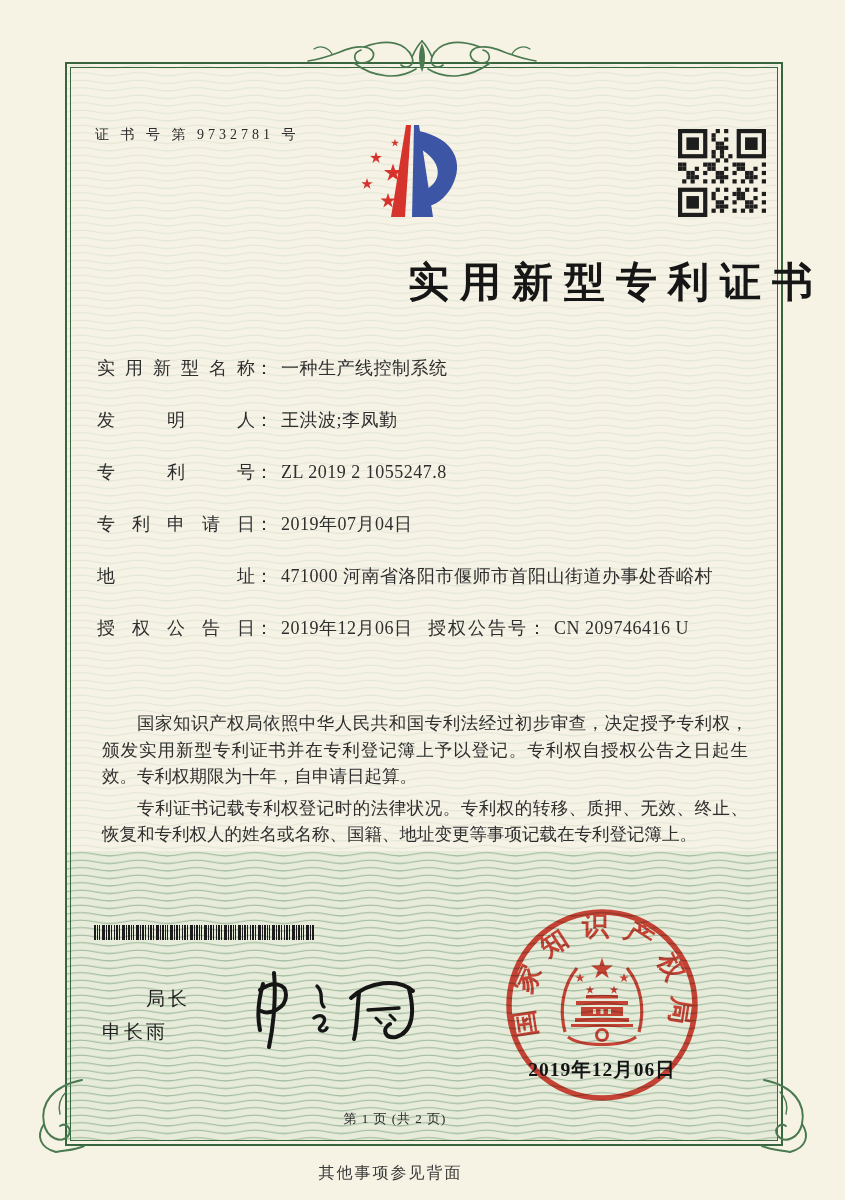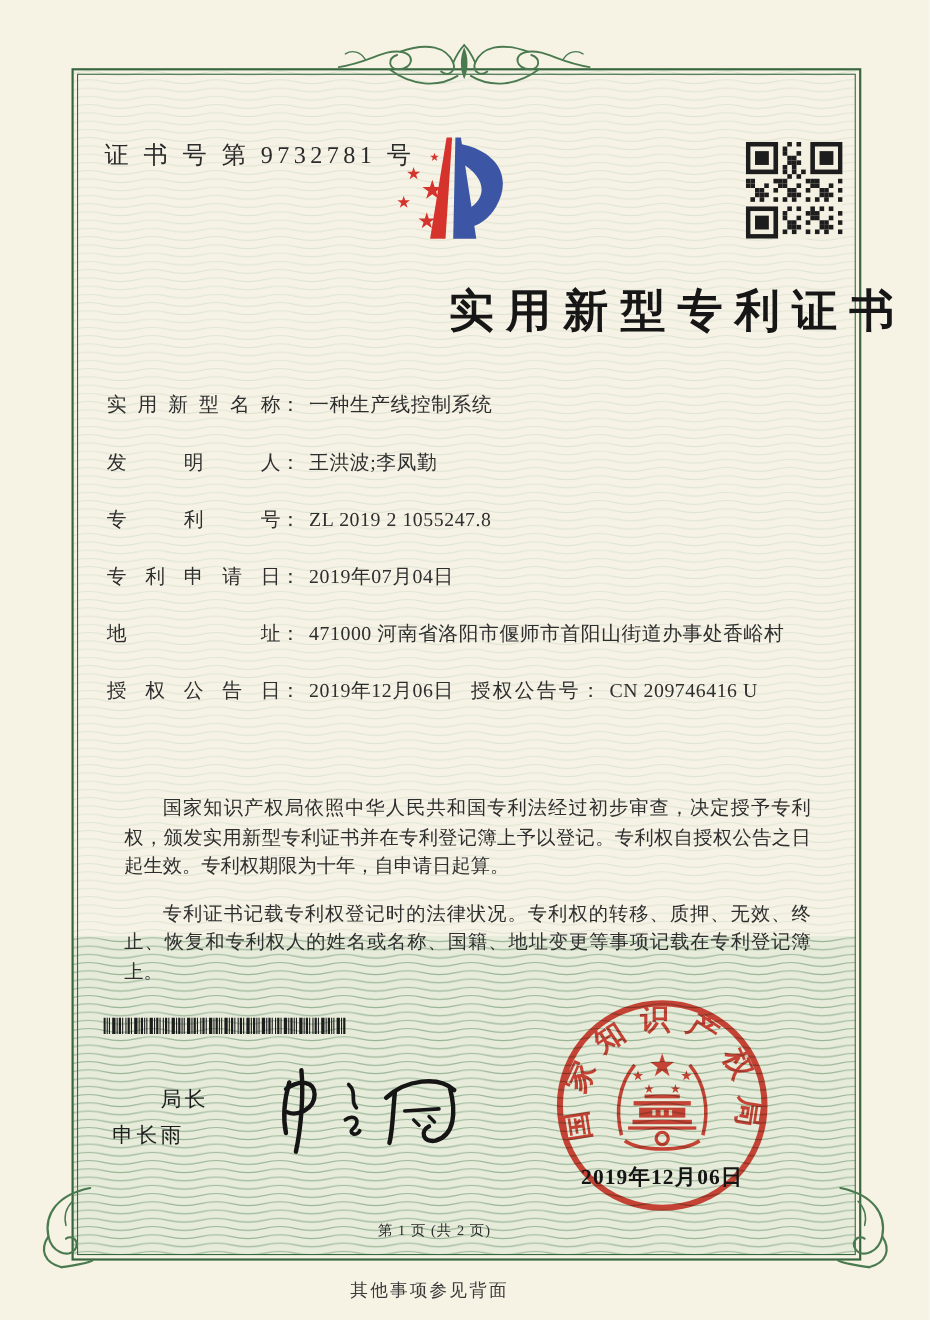--- a/index.html
+++ b/index.html
@@ -16,40 +16,40 @@
     border:2.5px solid #37663f;z-index:2;pointer-events:none;}
   .frame-inner{position:absolute;left:3px;top:3px;right:3px;bottom:3px;
     border:1px solid #37663f;}
 
   .waves{position:absolute;left:66px;top:63px;z-index:1;}
 
   .ornament-top{position:absolute;left:292px;top:36px;z-index:3;}
   .ornament-corner{position:absolute;z-index:3;}
 
   .cert-no{position:absolute;left:95px;top:126px;z-index:4;
-    font-size:22px;letter-spacing:4px;color:#2a2a2a;}
+    font-size:14px;letter-spacing:4px;color:#2a2a2a;}
 
   .logo{position:absolute;left:348px;top:118px;z-index:4;}
   .qr{position:absolute;left:678px;top:129px;z-index:4;}
 
   .title{position:absolute;left:65px;top:255px;width:759px;z-index:4;
     text-align:right;font-size:41px;font-weight:bold;letter-spacing:11px;
     color:#161616;}
 
   .fields{position:absolute;left:97px;top:356px;width:660px;z-index:4;}
   .frow{position:relative;height:28px;margin-bottom:24px;font-size:18px;color:#2e2e2e;white-space:nowrap;}
   .flabel{display:inline-block;width:158px;text-align:justify;text-align-last:justify;vertical-align:top;}
   .fcolon{display:inline-block;margin-right:8px;}
   .fvalue{letter-spacing:0.5px;}
   .grant{position:absolute;left:331px;top:0;}
   .grant .glabel{letter-spacing:2px;}
 
   .paras{position:absolute;left:97px;top:705px;width:656px;z-index:4;
     font-size:17.5px;line-height:26.5px;text-align:justify;color:#2e2e2e;}
-  .paras p{margin:16px;text-indent:2em;}
+  .paras p{margin:5px;text-indent:2em;}
 
   .barcode{position:absolute;left:94px;top:925px;z-index:4;}
 
   .signer{position:absolute;left:102px;z-index:4;font-size:19px;letter-spacing:3px;color:#1d1d1d;}
   .signer-title{top:986px;margin-left:44px;}
   .signer-name{top:1019px;}
 
   .signature{position:absolute;left:233px;top:968px;z-index:5;}
 
   .seal{position:absolute;left:502px;top:905px;z-index:5;mix-blend-mode:multiply;opacity:0.93;}

